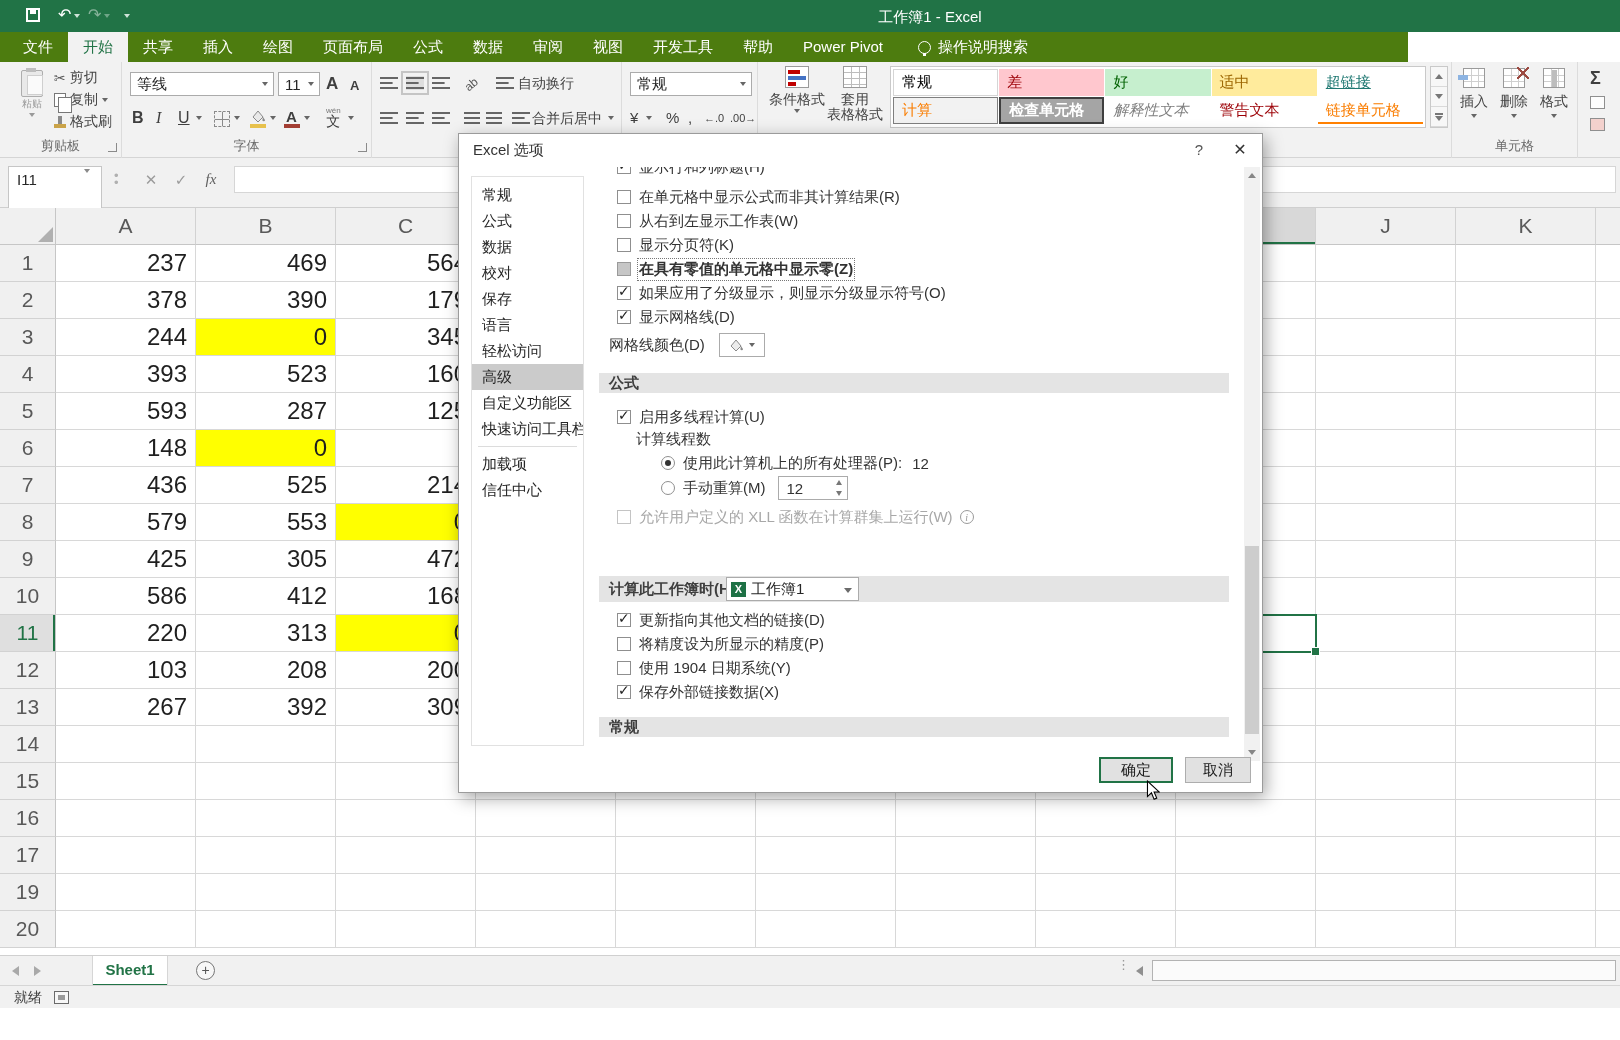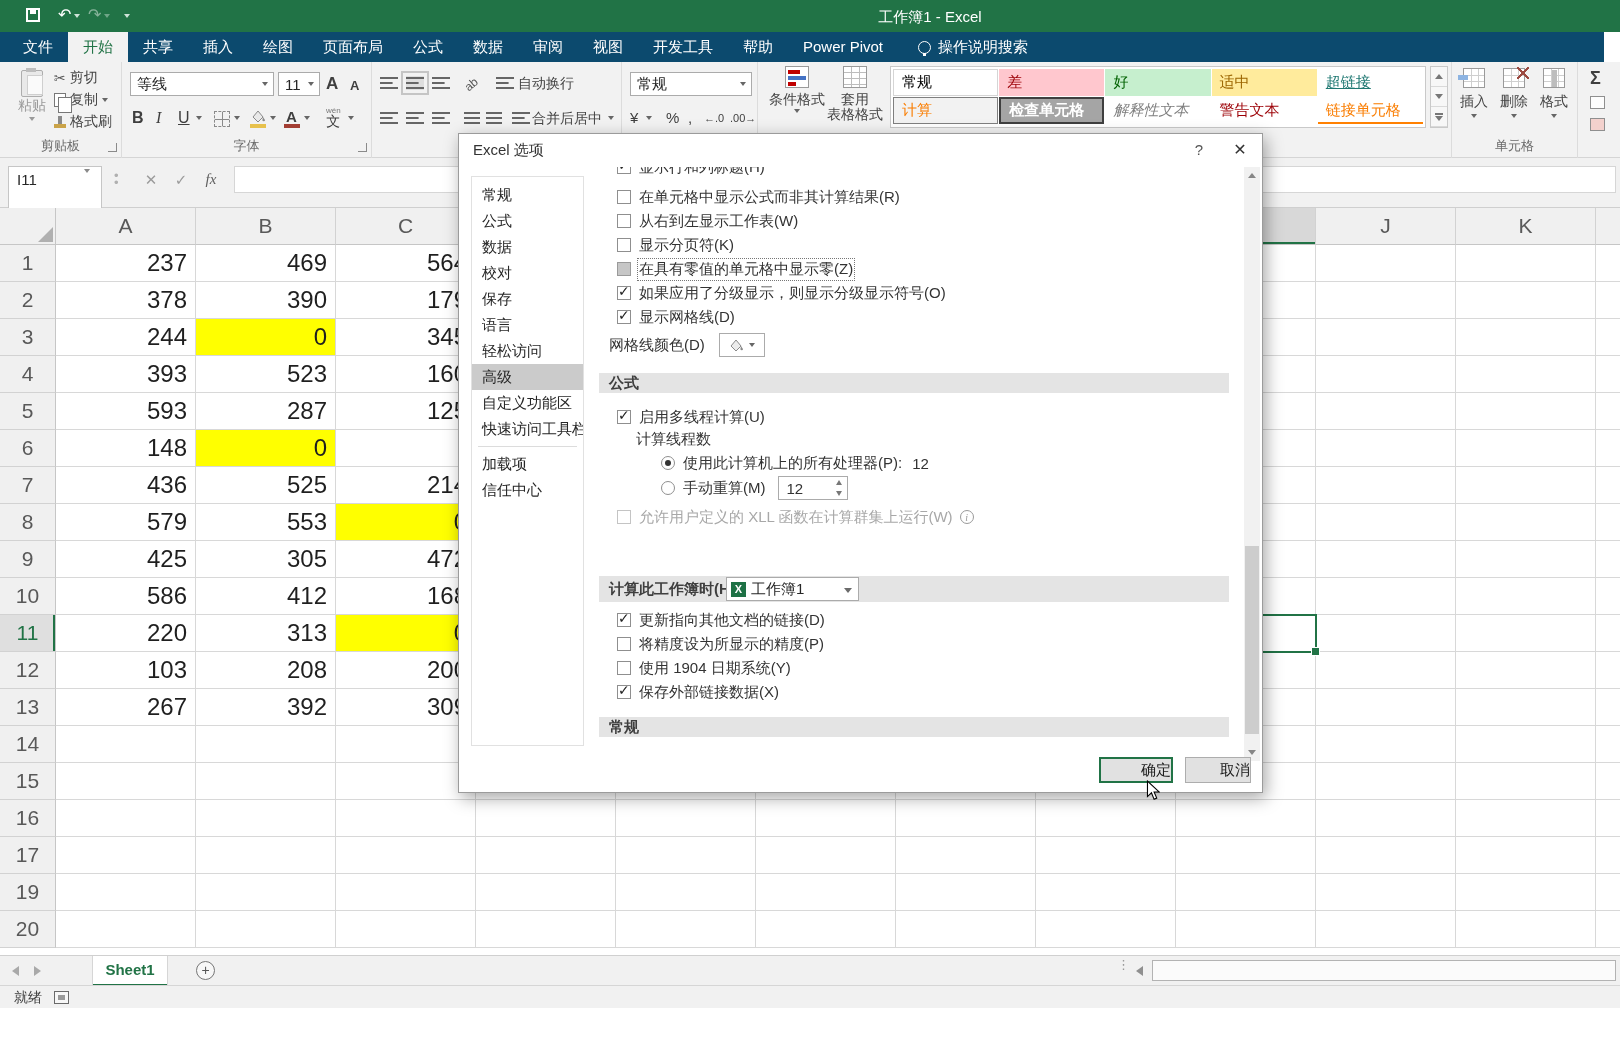--- a/index.html
+++ b/index.html
@@ -11,40 +11,40 @@
   #titlebar{position:absolute;left:0;top:0;width:1620px;height:32px;background:#217346;color:#fff}
   .qa-icon{position:absolute;top:7px;color:#fff;font-size:16px;line-height:16px}
   #save-icon{left:26px;top:8px;width:14px;height:14px;border:2px solid #fff;position:absolute}
   #save-icon span{position:absolute;left:2px;top:-1px;width:6px;height:5px;background:#fff}
   #undo-icon{left:58px}
   #redo-icon{left:88px;opacity:.45}
   .qa-caret{position:absolute;top:14px;width:0;height:0;border-left:3px solid transparent;border-right:3px solid transparent;border-top:4px solid #cfe3d8}
   #win-title{position:absolute;left:930px;top:8px;transform:translateX(-50%);font-size:15px;color:#fff;white-space:nowrap}
 
   
-  #tabbar{position:absolute;left:0;top:32px;width:1604px;height:30px;background:#0c4a6e;display:flex;align-items:stretch}
+  #tabbar{position:absolute;left:0;top:32px;width:1408px;height:30px;background:#4d7c0f;display:flex;align-items:stretch}
   #ribbon-tabs{display:flex;margin-left:8px}
   .rtab{padding:0 15px;line-height:30px;font-size:15px;color:#fff;white-space:nowrap;cursor:default}
   .rtab.active{background:#f2f2f2;color:#217346}
   #search-box{display:flex;align-items:center;color:#fff;font-size:15px;margin-left:20px;gap:7px}
   #bulb-icon{width:13px;height:13px;border:1.5px solid #fff;border-radius:50%;position:relative}
   #bulb-icon::after{content:"";position:absolute;left:3.5px;top:11px;width:3px;height:3px;background:#fff}
 
   
   #ribbon{position:absolute;left:0;top:62px;width:1620px;height:96px;background:#f2f2f2;border-bottom:1px solid #d5d5d5}
   .rgroup{position:absolute;top:0;height:96px;border-right:1px solid #dcdcdc}
   .glabel{position:absolute;bottom:3px;left:0;width:100%;text-align:center;font-size:13px;color:#6a6a6a}
   .launch{position:absolute;right:4px;bottom:6px;width:9px;height:9px;border-right:1px solid #8a8a8a;border-bottom:1px solid #8a8a8a}
   .caret{display:inline-block;width:0;height:0;border-left:3.5px solid transparent;border-right:3.5px solid transparent;border-top:4px solid #666;vertical-align:middle}
   .combo{position:absolute;background:#fff;border:1px solid #ababab;font-size:15px;color:#262626;display:flex;align-items:center;padding-left:6px}
   .combo .cz{position:absolute;right:0;top:0;bottom:0;width:17px;display:flex;align-items:center;justify-content:center}
   .rbtn{position:absolute;display:flex;align-items:center;gap:4px;font-size:14px;color:#444}
   
   #g-clip{left:0;width:122px}
-  #paste-btn{position:absolute;left:10px;top:6px;width:44px;height:66px;text-align:center;color:#9a9a9a;font-size:14px}
+  #paste-btn{position:absolute;left:10px;top:6px;width:44px;height:66px;text-align:center;color:#9a9a9a;font-size:10px}
   #paste-icon{margin:2px auto 0;width:22px;height:27px;border:1.5px solid #adadad;border-radius:2px;position:relative;background:#e9e9e9}
   #paste-icon::before{content:"";position:absolute;left:4px;top:-3px;width:10px;height:4px;background:#bdbdbd}
   #paste-icon::after{content:"";position:absolute;left:5px;top:4px;width:14px;height:18px;background:#fafafa;border:1px solid #cfcfcf}
   #paste-btn .caret{border-top-color:#9a9a9a;margin-top:2px}
   .clip-sm{left:54px;width:64px;height:20px}
   #cut-btn{top:6px}#copy-btn{top:28px}#fmtpaint-btn{top:50px}
   #copy-icon{width:12px;height:14px;border:1px solid #777;background:#fff;position:relative;flex:none}
   #copy-icon::after{content:"";position:absolute;left:3px;top:3px;width:12px;height:14px;border:1px solid #777;background:#fff}
   #fmtpaint-icon{width:12px;height:12px;flex:none;background:linear-gradient(#caa348,#caa348) 0 8px/12px 4px no-repeat,linear-gradient(#8a8a8a,#8a8a8a) 4px 0/4px 8px no-repeat}
   #scissors-icon{color:#555;font-size:14px}
@@ -218,21 +218,21 @@
   #cluster-options-btn{margin-left:16px;width:68px;height:24px;background:#f0f0f0;border:1px solid #c8c8c8;color:#9e9e9e;font-size:15px;text-align:center;line-height:22px}
   #wb-drop{position:absolute;left:127px;top:1px;width:133px;height:24px;background:#fff;border:1px solid #ababab;display:flex;align-items:center;font-weight:normal;font-size:15px;color:#262626}
   #xl-icon{width:15px;height:15px;background:#1e7145;color:#fff;font-size:11px;font-weight:bold;display:flex;align-items:center;justify-content:center;margin:0 5px 0 4px;flex:none}
   #wb-drop .dd-caret{right:6px}
   #dlg-scroll{position:absolute;left:785px;top:33px;width:16px;height:594px;background:#f1f1f1}
   .sarr{position:absolute;left:0;width:16px;height:17px;display:flex;align-items:center;justify-content:center}
   #sarr-up{top:0}#sarr-dn{bottom:0}
   .sarr .tri-up{border-bottom-color:#868686}
   .sarr .tri-dn{border-top-color:#868686}
   #scroll-thumb{position:absolute;left:1px;top:379px;width:14px;height:188px;background:#cdcdcd}
-  .dlg-btn{position:absolute;height:26px;font-size:15px;text-align:right;background:#e1e1e1;color:#1a1a1a}
+  .dlg-btn{position:absolute;height:26px;font-size:15px;text-align:center;background:#e1e1e1;color:#1a1a1a}
   #btn-ok{left:640px;top:623px;width:74px;border:2px solid #217346;line-height:22px}
   #btn-cancel{left:726px;top:623px;width:66px;border:1px solid #adadad;line-height:24px}
 
   #cursor{position:absolute;left:1146px;top:780px;width:14px;height:21px;z-index:99}
 </style>
 </head>
 <body>
 
 <div id="app">
 
@@ -793,21 +793,21 @@
             <span class="opt-label">在单元格中显示公式而非其计算结果(R)</span>
           </div>
           <div class="opt-row" style="top: 43px;">
             <span class="cb unchecked"></span>
             <span class="opt-label">从右到左显示工作表(W)</span>
           </div>
           <div class="opt-row" style="top: 67px;">
             <span class="cb unchecked"></span>
             <span class="opt-label">显示分页符(K)</span>
           </div>
-          <div class="opt-row" style="top: 91px;">
+          <div class="opt-row" style="top: 91px; font-weight: bold;">
             <span class="cb mixed"></span>
             <span class="opt-label focused">在具有零值的单元格中显示零(Z)</span>
           </div>
           <div class="opt-row" style="top: 115px;">
             <span class="cb checked">
               <span class="tick">✓</span>
             </span>
             <span class="opt-label">如果应用了分级显示，则显示分级显示符号(O)</span>
           </div>
           <div class="opt-row" style="top: 139px;">

